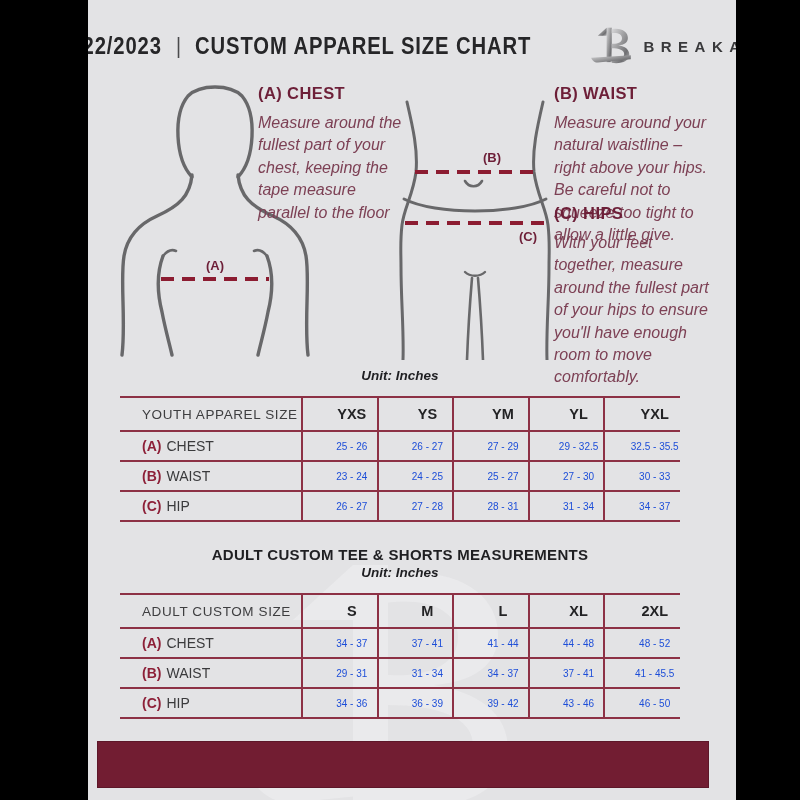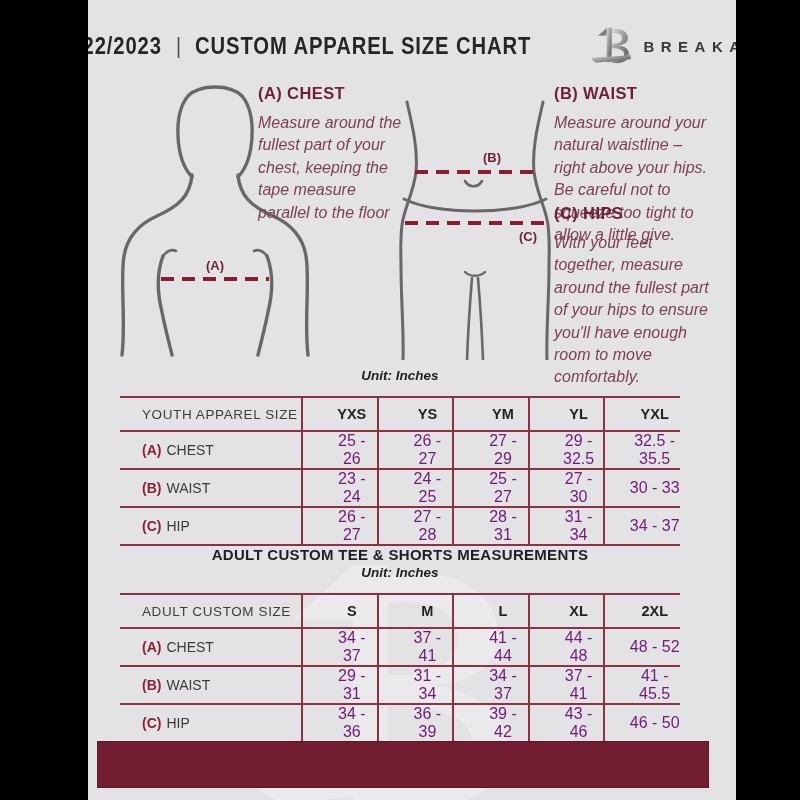--- a/index.html
+++ b/index.html
@@ -49,21 +49,21 @@
   .tbl-title{font-size:15px;font-weight:bold;color:var(--ink);letter-spacing:.3px;}
   .tbl-unit{font-size:13.5px;font-weight:bold;font-style:italic;color:var(--ink);
     margin-top:2px;}
   table{border-collapse:collapse;table-layout:fixed;width:560px;margin-top:13px;
     border-bottom:2px solid var(--line);}
   col.c0{width:182px;} col.c{width:75.6px;}
   tr{border-top:2px solid var(--line);}
   th,td{border-left:2px solid var(--line);background:transparent;padding-left:24px;}
   th:first-child,td:first-child{border-left:none;}
   th{height:34px;font-size:14.5px;font-weight:bold;color:#232325;}
-  td{height:30px;font-size:16px;color:#701a75;}
+  td{height:30px;font-size:10px;color:#1d4ed8;}
   th.lbl{font-weight:400;font-size:13.5px;letter-spacing:.6px;color:#3e3e40;
     text-align:left;padding-left:22px;}
   td.lbl{text-align:left;padding-left:22px;font-size:14px;color:#3a3a3c;}
   td.lbl .key{font-weight:bold;color:#8d2038;margin-right:5px;}
 
   
   .footer-bar{position:absolute;left:9px;top:741px;width:612px;height:47px;
     background:var(--maroon);border:1px solid rgba(0,0,0,.18);}
   .watermark{position:absolute;left:60px;top:540px;width:470px;height:300px;
     opacity:.55;pointer-events:none;}

